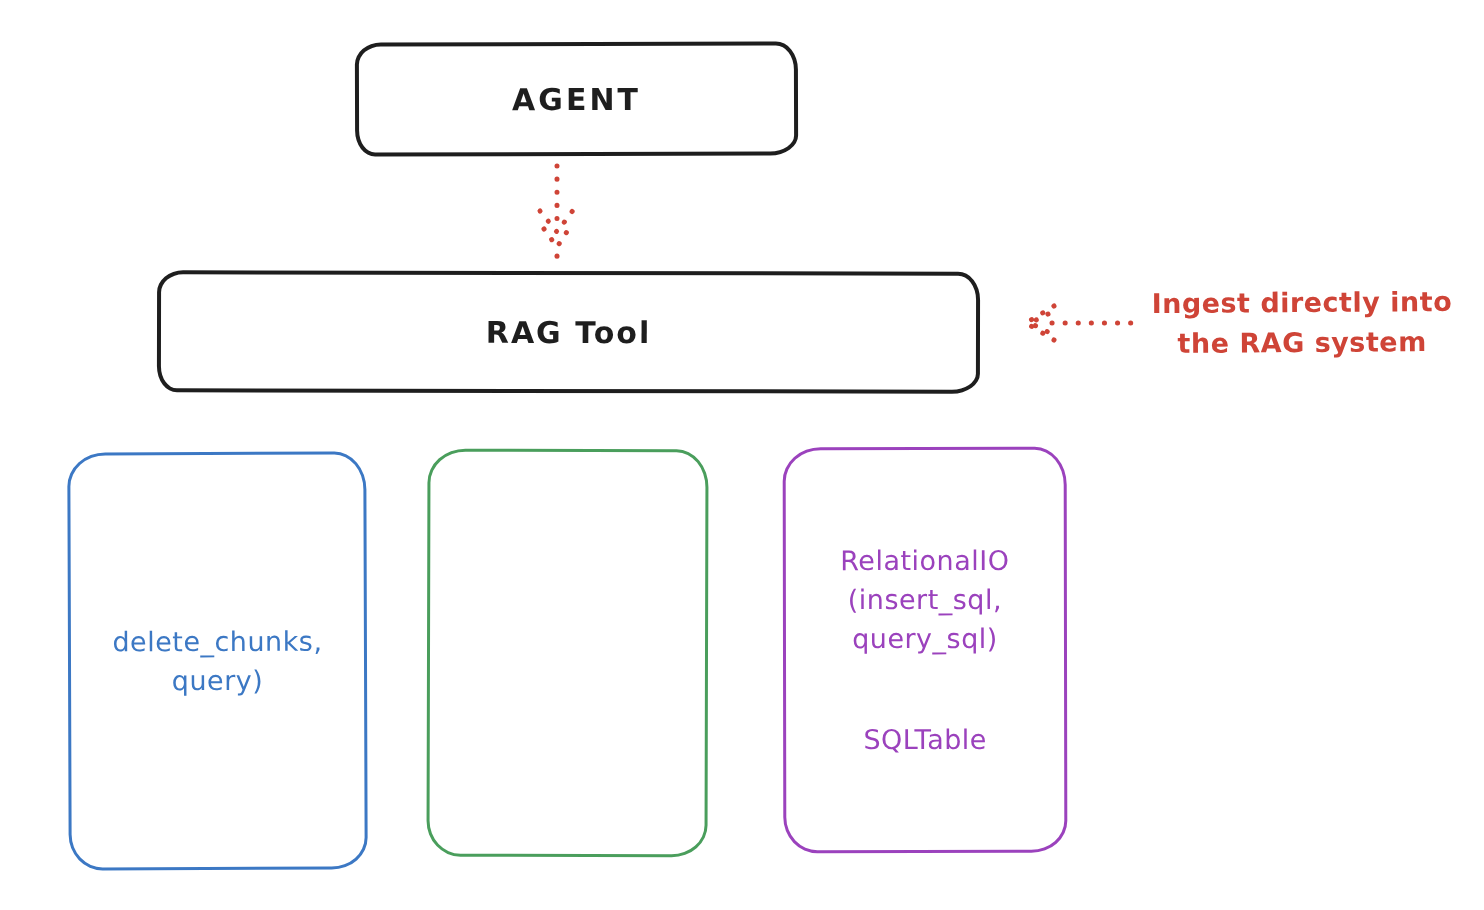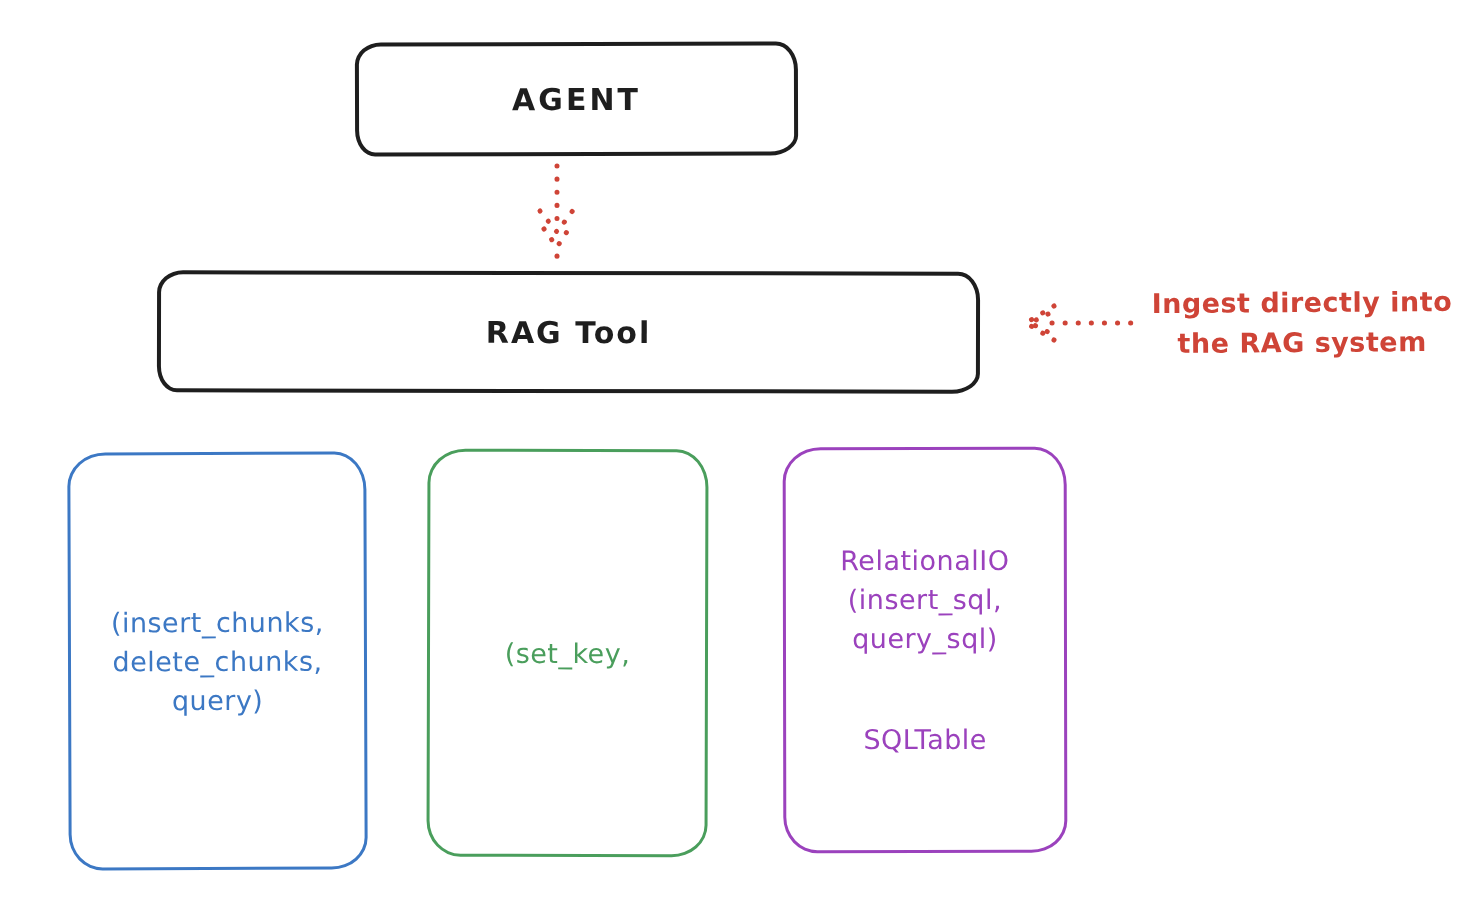--- a/index.html
+++ b/index.html
@@ -103,29 +103,27 @@
     <path class="dotted" d="M32 12 L14 21 L32 30"></path>
   </svg>
 
   <div class="annotation">
     <div>Ingest directly into</div>
     <div>the RAG system</div>
   </div>
 
   <div class="card card-vector" style="--c: #3c78c4;">
     <div class="card-lines">
-      <div>(insert_chunks,</div>
       <div>delete_chunks,</div>
       <div>query)</div>
     </div>
   </div>
 
   <div class="card card-keyvalue" style="--c: #4a9e5c;">
     <div class="card-lines">
-      <div>(set_key,</div>
     </div>
   </div>
 
   <div class="card card-relational" style="--c: #9b42bd;">
     <div class="card-lines">
       <div>RelationalIO</div>
       <div>(insert_sql,</div>
       <div>query_sql)</div>
     </div>
     <div class="card-index">SQLTable</div>

